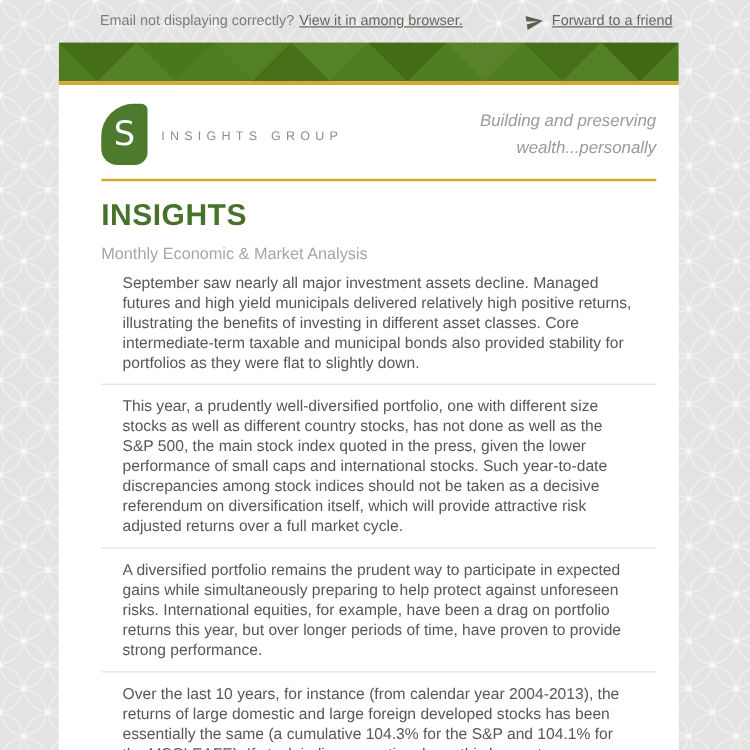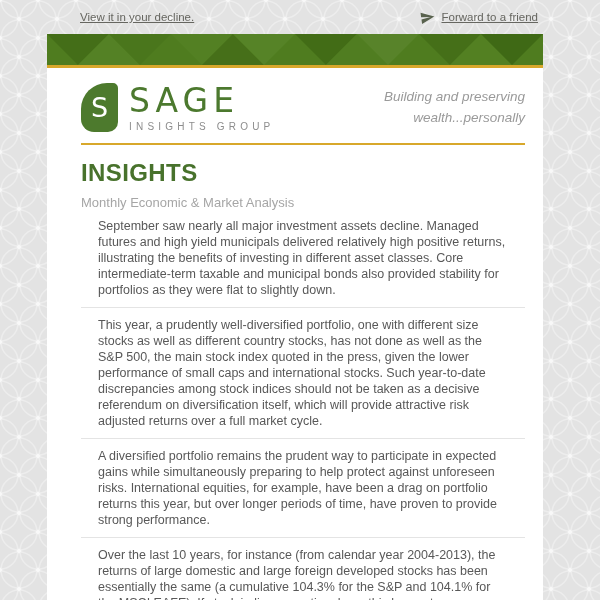--- a/index.html
+++ b/index.html
@@ -76,21 +76,22 @@
       </g>
     </pattern>
   </defs>
   <rect width="600" height="600" fill="url(#bgp)"></rect>
 </svg>
 
 <div class="page">
 
   <div class="topbar">
     <span class="topbar-left">
-      <a>View it in your decline.</a>
+      <span>Email not displaying correctly?</span>
+      <a>View it in among browser.</a>
     </span>
     <span class="topbar-right">
       <svg class="plane" viewBox="0 0 24 24">
         <path d="M2.01 21L23 12 2.01 3 2 10l15 2-15 2z" fill="#59624e"></path>
       </svg>
       <a>Forward to a friend</a>
     </span>
   </div>
 
   <div class="band-wrap">
@@ -112,21 +113,20 @@
   </div>
 
   <div class="content">
 
     <div class="logo-row">
       <div class="logo">
         <div class="leaf">
           <span>S</span>
         </div>
         <div class="wordmark">
-          <div class="wordmark-name">SAGE</div>
           <div class="wordmark-sub">INSIGHTS GROUP</div>
         </div>
       </div>
       <div class="tagline">
         <div>Building and preserving</div>
         <div>wealth...personally</div>
       </div>
     </div>
 
     <hr class="gold-rule">

